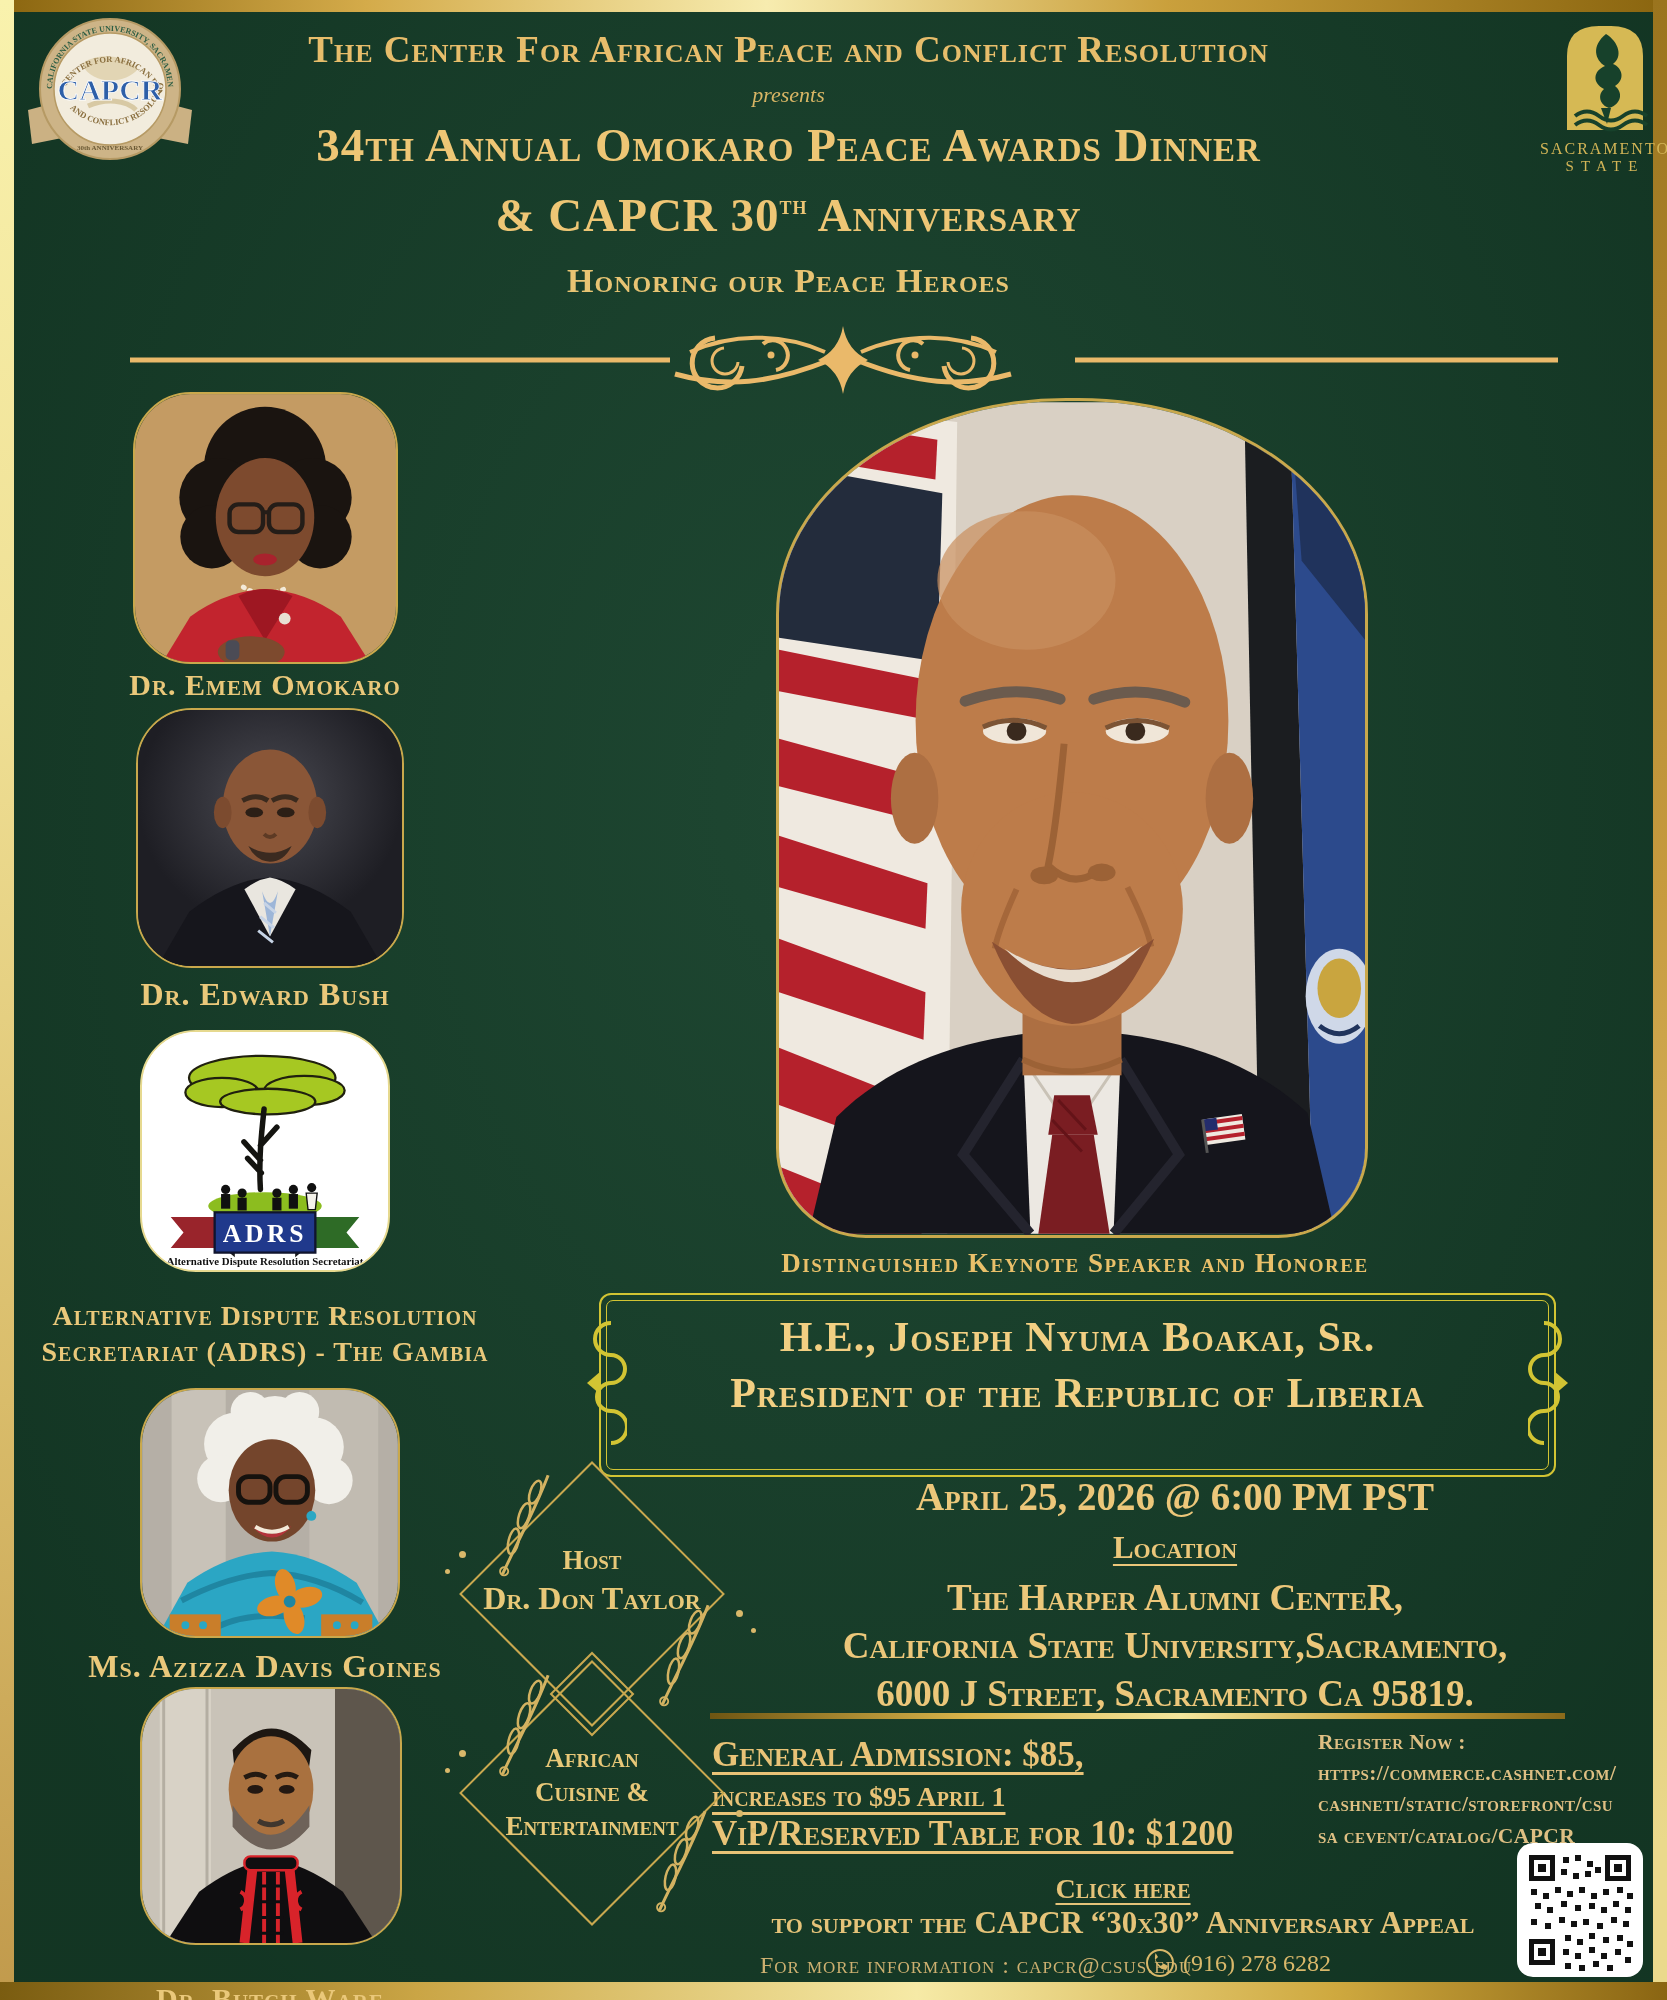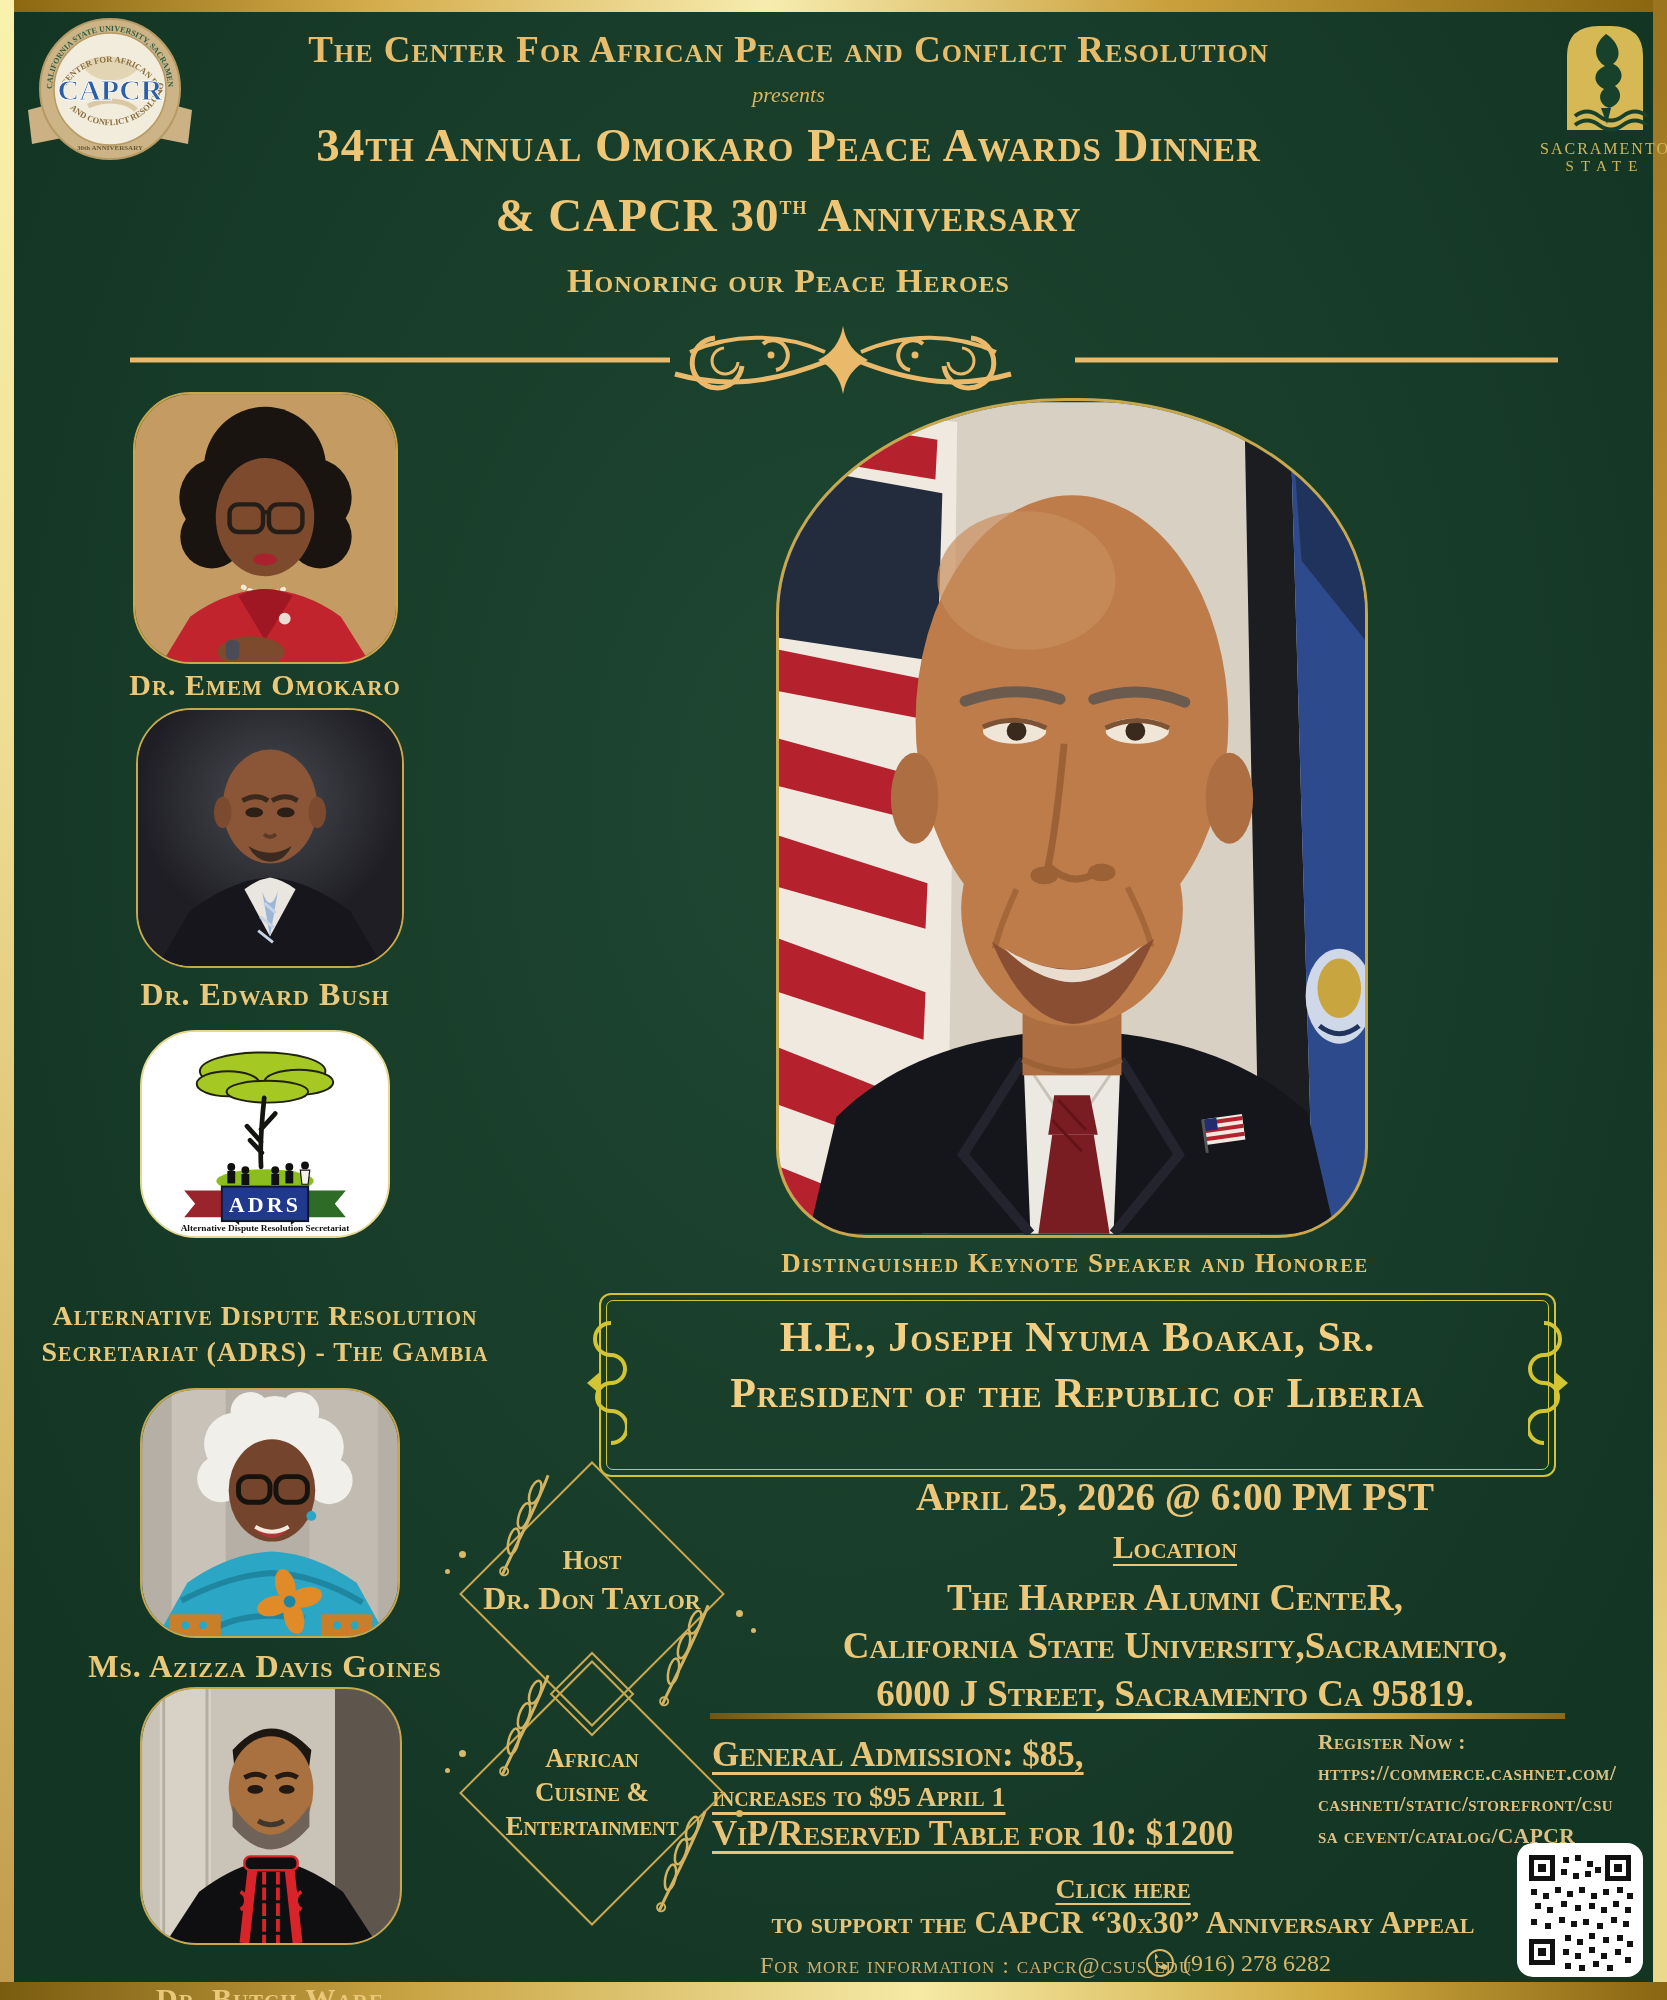--- a/index.html
+++ b/index.html
@@ -189,21 +189,21 @@
       <path d="M128 126 q6 6 12 0" stroke="#5d3a24" stroke-width="4" fill="none"></path>
       <path d="M112 138 q22 14 44 0 q-8 16 -22 16 q-14 0 -22 -16 Z" fill="#3a2a20"></path>
       <path d="M20 260 L52 205 Q95 172 134 170 Q173 172 216 205 L248 260 Z" fill="#16161c"></path>
       <path d="M108 182 L134 230 L160 182 Q147 172 134 170 Q121 172 108 182 Z" fill="#e9e6df"></path>
       <path d="M126 184 L134 230 L142 184 Q138 196 134 196 Q130 196 126 184 Z" fill="#9db6d8"></path>
       <path d="M128 196 l12 10 M124 210 l14 11 M122 224 l15 12" stroke="#c7d4e6" stroke-width="3"></path>
     </svg>
   </div>
   <div class="abs center sc plabel" style="left:60px;width:410px;top:976px;font-size:32px;">Dr. Edward Bush</div>
 
-  <div class="abs card" style="left:140px;top:1030px;width:250px;height:208px;border-radius:56px;background:#ffffff;border-color:#e6d98f;">
+  <div class="abs card" style="left:140px;top:1030px;width:250px;height:242px;border-radius:56px;background:#ffffff;border-color:#e6d98f;">
     <svg viewBox="0 0 250 260">
       <rect width="250" height="260" fill="#ffffff"></rect>
       <ellipse cx="125" cy="190" rx="62" ry="15" fill="#8cbd1f"></ellipse>
       <g fill="#a6c822" stroke="#20200f" stroke-width="2.5">
         <ellipse cx="122" cy="50" rx="80" ry="24"></ellipse>
         <ellipse cx="78" cy="66" rx="40" ry="16"></ellipse>
         <ellipse cx="168" cy="64" rx="44" ry="16"></ellipse>
         <ellipse cx="128" cy="76" rx="52" ry="14"></ellipse>
       </g>
       <path d="M124 84 C121 112 118 140 120 172 M120 140 L102 120 M120 124 L138 104 M121 154 L106 138" fill="none" stroke="#141410" stroke-width="6" stroke-linecap="round"></path>

